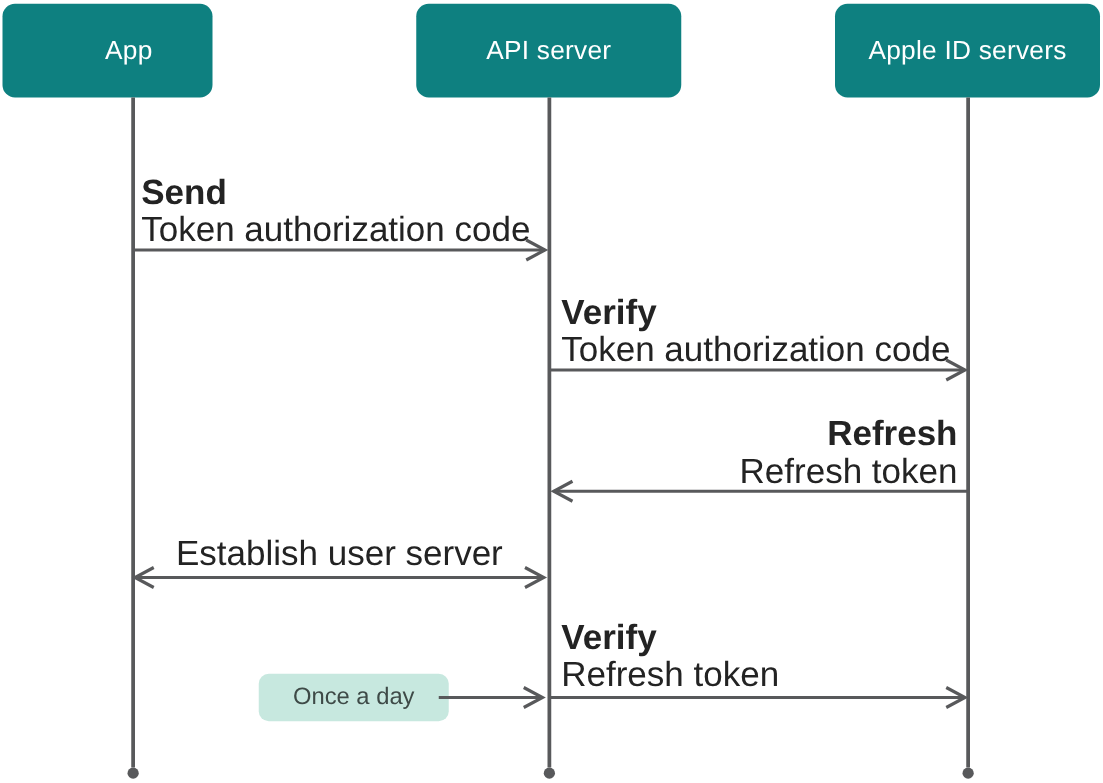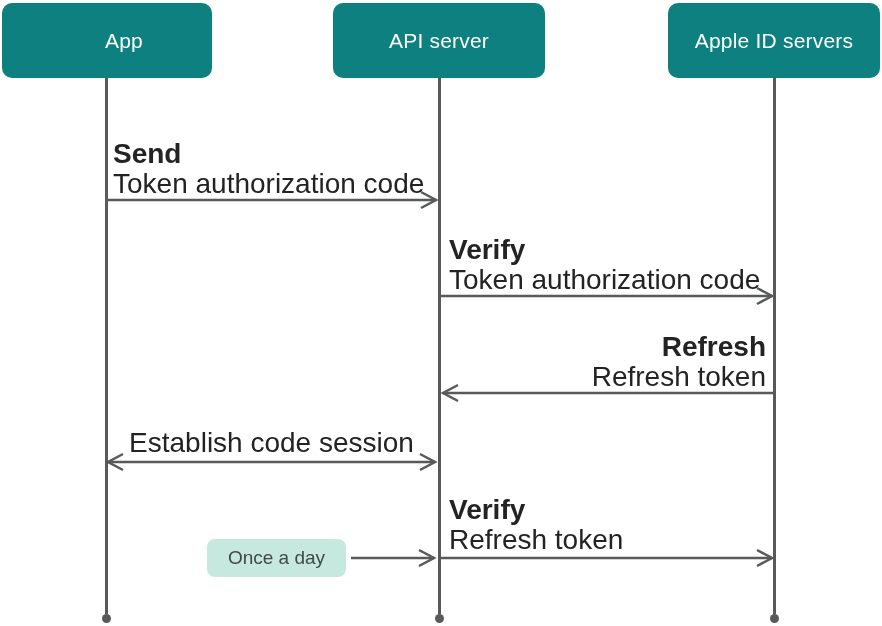--- a/index.html
+++ b/index.html
@@ -20,21 +20,21 @@
     height: 75px;
     background: #0E8080;
     border-radius: 10px;
     color: #ffffff;
     font-size: 21px;
     display: flex;
     align-items: center;
     justify-content: center;
     letter-spacing: 0.2px;
   }
-  .actor.app   { left: 2px;   width: 210px; padding-left: 34px; }
+  .actor.app   { left: 2px;   width: 168px; padding-left: 34px; }
   .actor.api   { left: 333px; width: 212px; }
   .actor.apple { left: 668px; width: 212px; }
 
   
   .lifeline {
     position: absolute;
     top: 78px;
     width: 3px;
     height: 536px;
     background: #58595B;
@@ -77,21 +77,21 @@
     stroke-width: 2.5;
     fill: none;
     stroke-linecap: butt;
   }
 
   
   .note {
     position: absolute;
     left: 207px;
     top: 539px;
-    width: 139px;
+    width: 152px;
     height: 38px;
     background: #C7E8DF;
     border-radius: 8px;
     color: #3E4A47;
     font-size: 19px;
     display: flex;
     align-items: center;
     justify-content: center;
   }
 </style>
@@ -139,21 +139,21 @@
   <div class="msg-label msg3">
     <div class="t">Refresh</div>
     <div class="s">Refresh token</div>
   </div>
   <svg class="arrow" style="left:440px; top:382px;" width="336" height="22">
     <line x1="3" y1="11" x2="335" y2="11"></line>
     <polyline points="18,3 3,11 18,19"></polyline>
   </svg>
 
   <div class="msg-label msg4">
-    <div class="s">Establish code session</div>
+    <div class="s">Establish user server</div>
   </div>
   <svg class="arrow" style="left:105px; top:451px;" width="333" height="22">
     <line x1="3" y1="11" x2="330" y2="11"></line>
     <polyline points="18,3 3,11 18,19"></polyline>
     <polyline points="315,3 330,11 315,19"></polyline>
   </svg>
 
   <div class="msg-label msg5">
     <div class="t">Verify</div>
     <div class="s">Refresh token</div>

